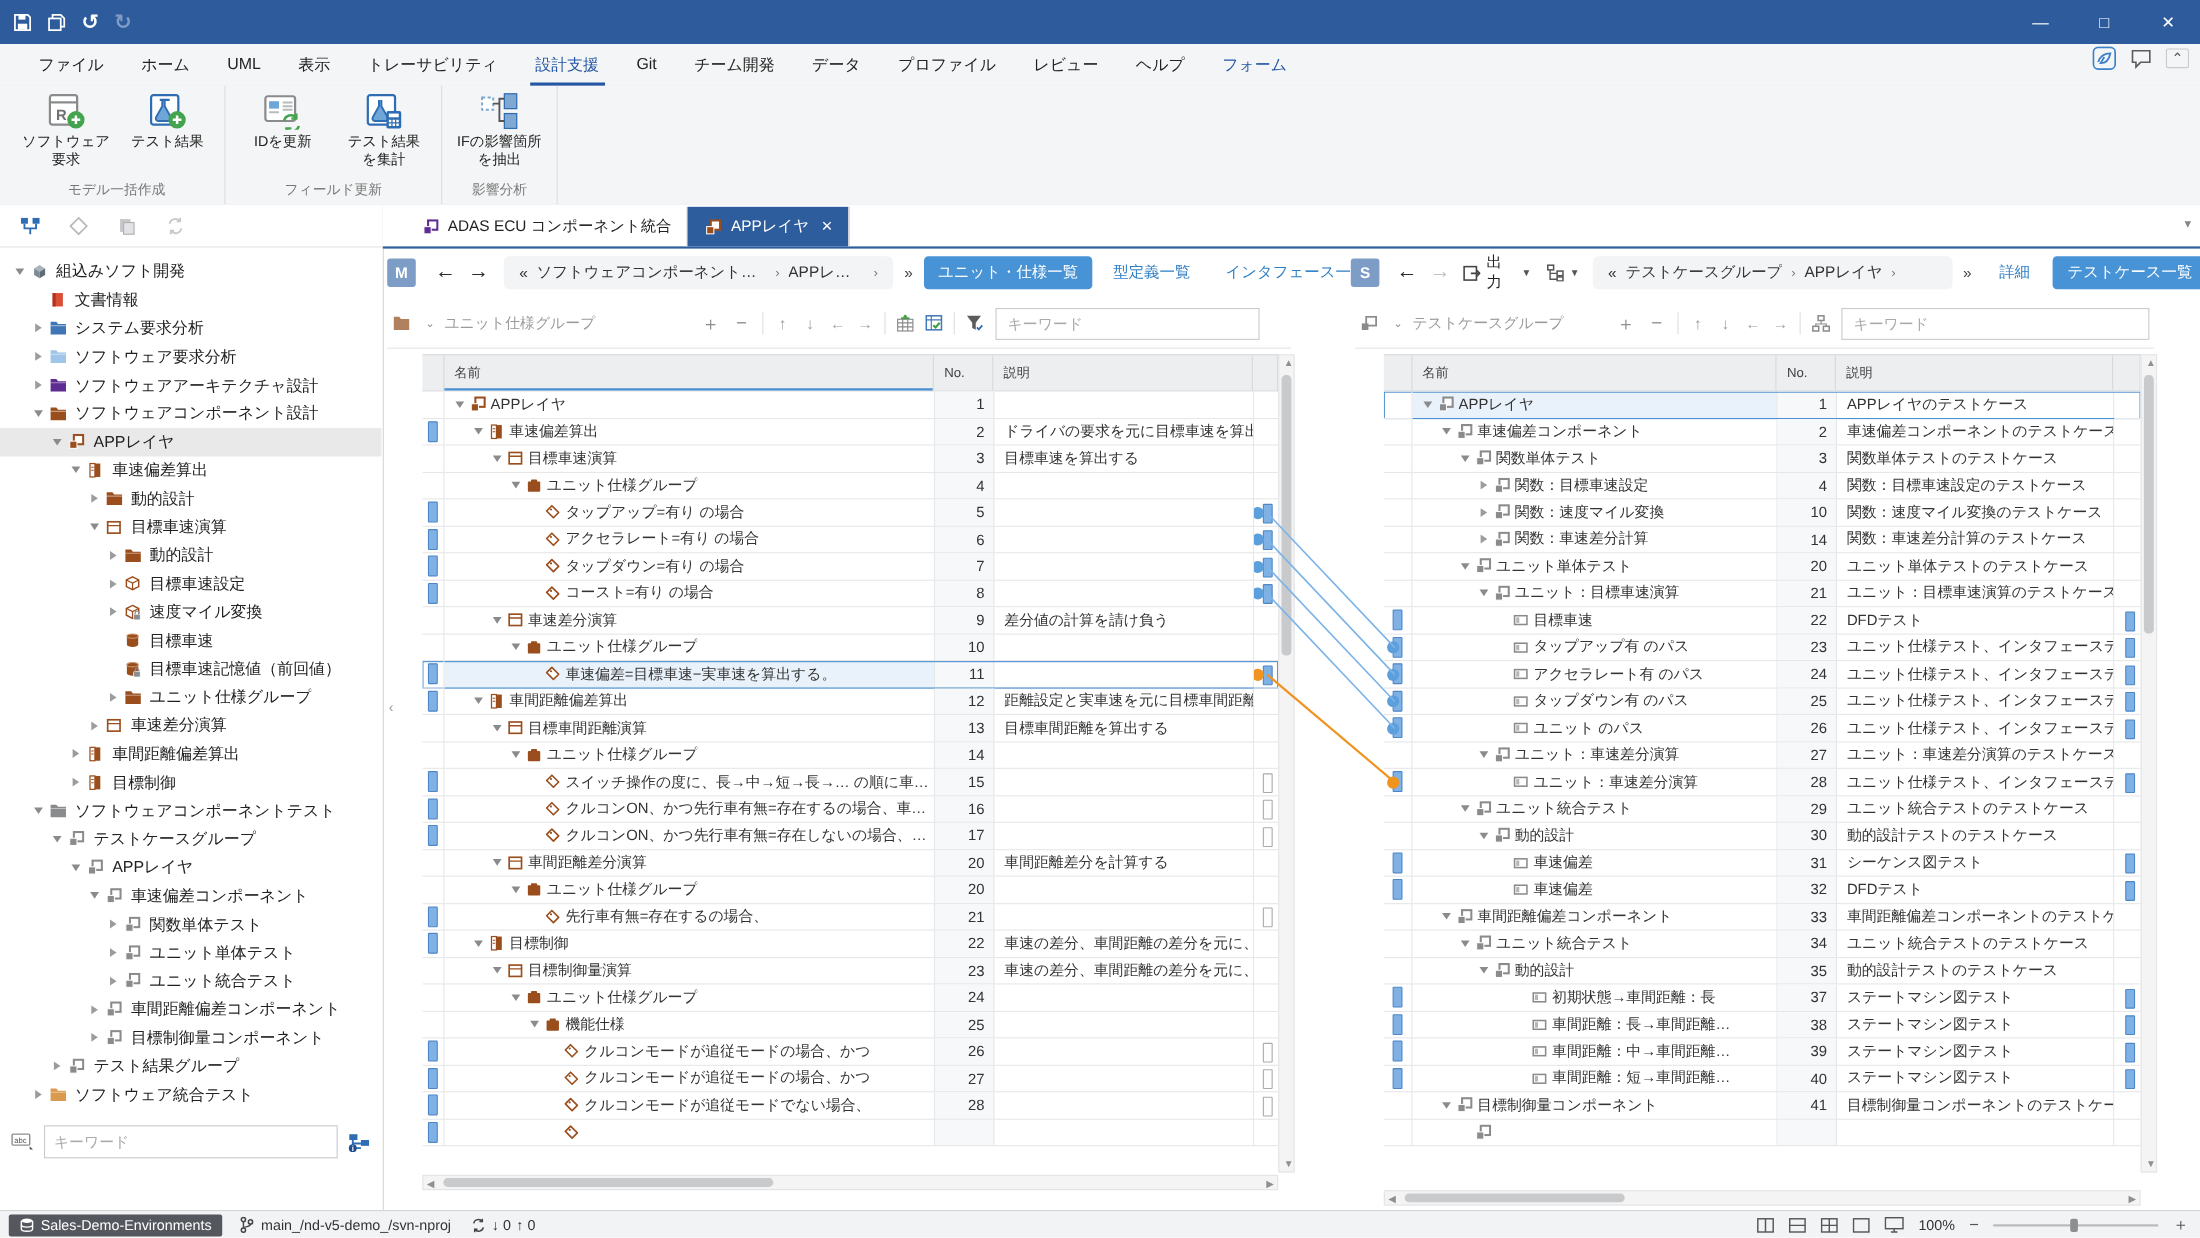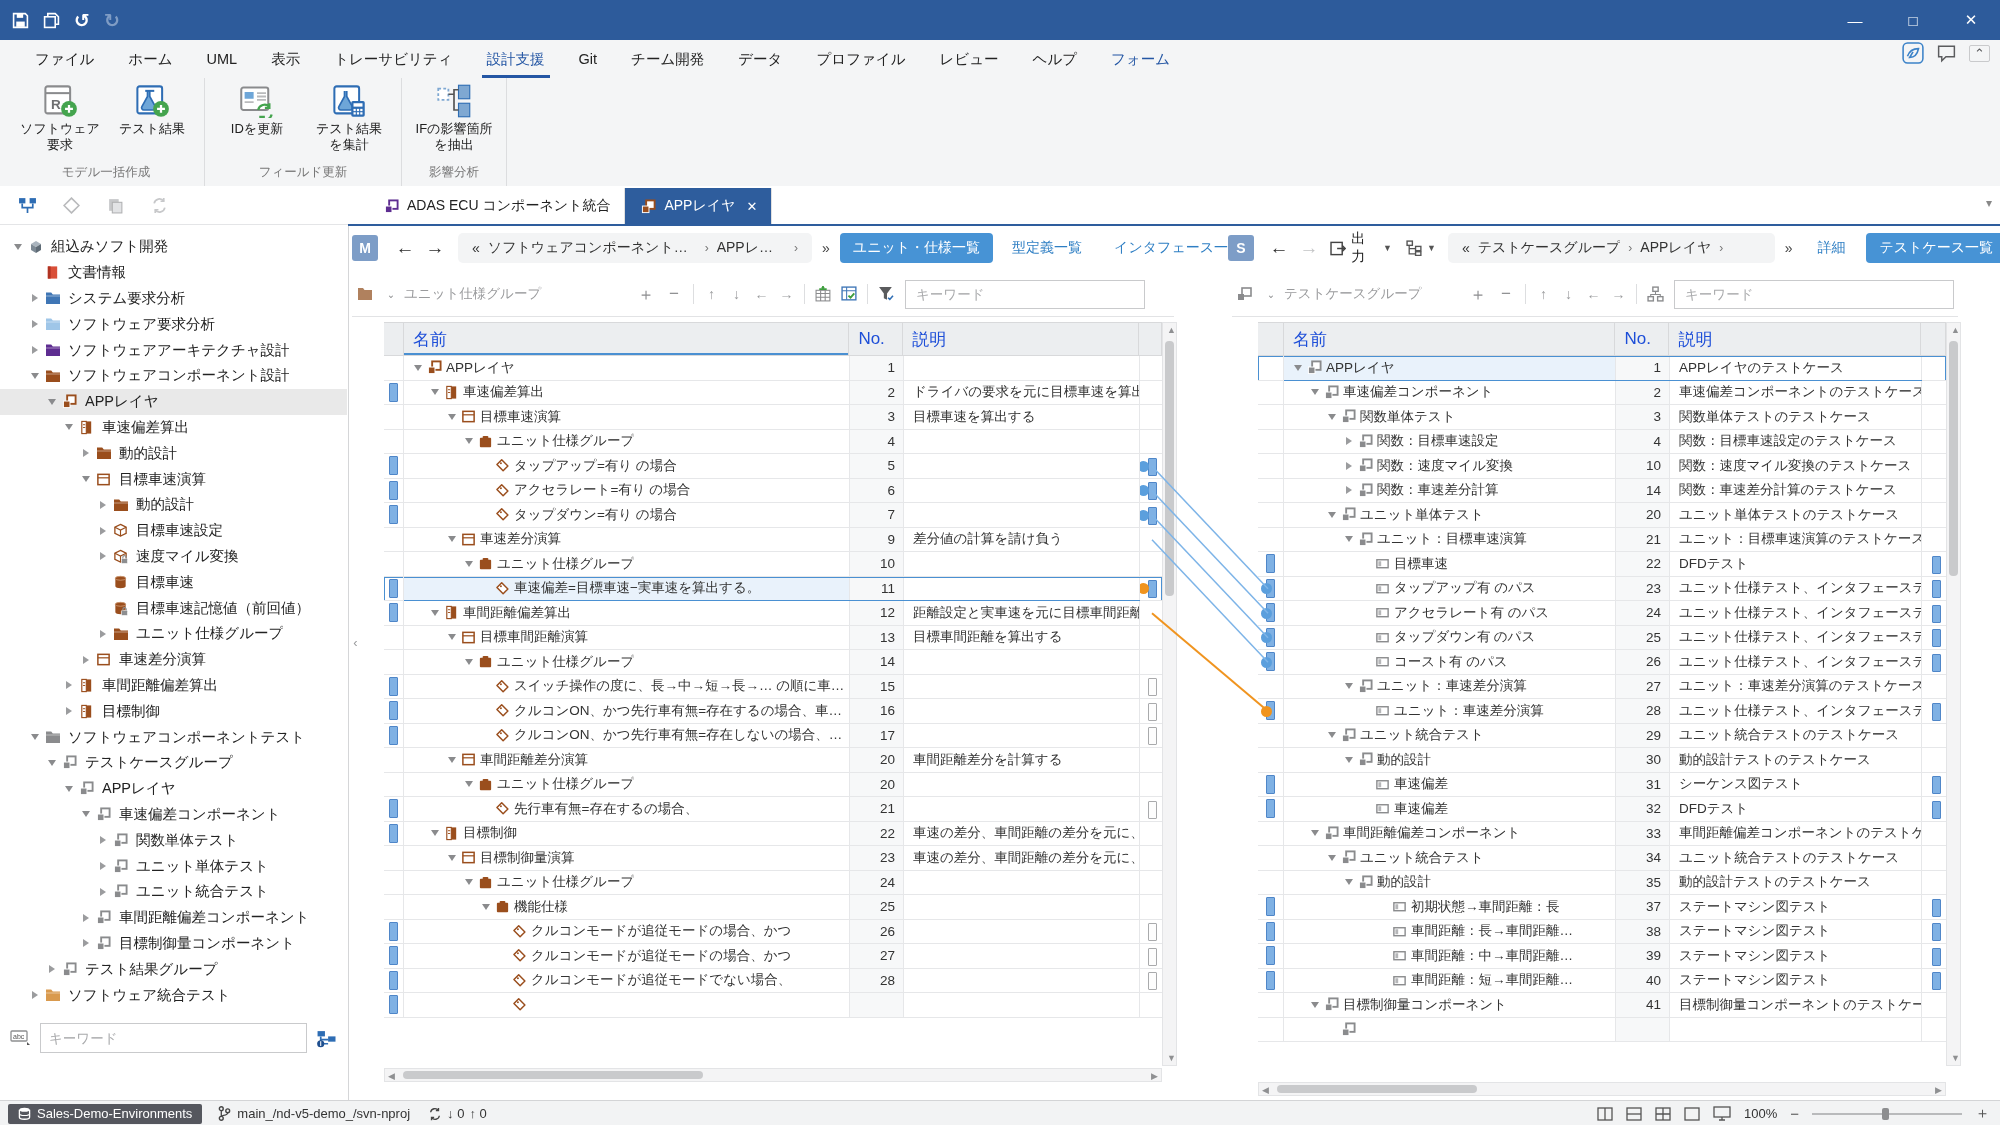--- a/index.html
+++ b/index.html
@@ -63,21 +63,21 @@
   .tico{width:26px;height:24px;display:flex;align-items:center;justify-content:center;flex:none;color:#8d8e90;}
   .tsep{width:1px;height:20px;background:#dddee0;margin:0 5px;flex:none;}
   .scopelab{font-size:13.5px;color:#9a9b9d;flex:none;}
   .pm{font-size:17px;color:#8d8e90;width:28px;text-align:center;flex:none;}
   .udlr{font-size:14px;color:#9b9c9e;width:25px;text-align:center;flex:none;}
   .kwbox{height:27px;border:1px solid #c9cacc;background:#fff;display:flex;align-items:center;padding:0 8px;font-size:13.5px;}
   .kwbox input{border:none;outline:none;flex:1;font-size:13.5px;color:#333;font-family:inherit;background:transparent;}
   .kwbox input::placeholder{color:#a9aaac;}
   
   .tablehead{height:34px;display:flex;background:#eceef0;border:1px solid #d8d9db;border-left:none;box-sizing:border-box;}
-  .tablehead .hcell{display:flex;align-items:center;padding-left:9px;font-size:17px;color:#1d4ed8;border-right:1px solid #d8d9db;box-sizing:border-box;position:relative;}
+  .tablehead .hcell{display:flex;align-items:center;padding-left:9px;font-size:12px;color:#404040;border-right:1px solid #d8d9db;box-sizing:border-box;position:relative;}
   #center-table-wrap,#right-table-wrap{overflow:hidden;background:#fff;}
   .trow{display:flex;height:24.5px;box-sizing:border-box;position:relative;}
   .cell{box-sizing:border-box;border-right:1px solid #e6e7e9;border-bottom:1px solid #e6e7e9;display:flex;align-items:center;overflow:hidden;}
   .gcell{justify-content:center;position:relative;}
   .ncell{padding-left:2px;}
   .nocell{justify-content:flex-end;padding-right:8px;font-size:13.5px;color:#333;background:#f7f8f9;}
   .dcell{padding-left:9px;font-size:13.5px;color:#333;white-space:nowrap;}
   .mcell{position:relative;border-right:none;}
   .rowlab{font-size:13.5px;color:#333;white-space:nowrap;margin-left:3px;}
   .arhold{width:15px;display:flex;justify-content:center;flex:none;}
@@ -1008,20 +1008,42 @@
         <span class="rowlab ellip">タップダウン=有り  の場合</span>
       </div>
       <div class="cell nocell" style="width: 54px;">7</div>
       <div class="cell dcell" style="width: 236px;"></div>
       <div class="cell mcell" style="width: 22px;">
         <span class="mbar"></span>
         <span class="dot blue" style="left: -2px;"></span>
       </div>
     </div>
     <div class="trow">
+      <div class="cell gcell" style="width: 20px;">
+        <span class="gbar"></span>
+      </div>
+      <div class="cell ncell" style="width: 446px;">
+        <span style="width: 72px; flex: 0 0 auto;"></span>
+        <span class="arhold"></span>
+        <span class="rowicon">
+          <svg width="15" height="15" viewBox="0 0 17 17">
+            <path d="M2.2 7.4 L7.6 2 L14.6 9 L9.2 14.4 Z" fill="#fff" stroke="#9a4e1d" stroke-width="1.7" stroke-linejoin="round"></path>
+            <circle cx="6.7" cy="5.9" r="1.1" fill="#9a4e1d"></circle>
+          </svg>
+        </span>
+        <span class="rowlab ellip">コースト=有り  の場合</span>
+      </div>
+      <div class="cell nocell" style="width: 54px;">8</div>
+      <div class="cell dcell" style="width: 236px;"></div>
+      <div class="cell mcell" style="width: 22px;">
+        <span class="mbar"></span>
+        <span class="dot blue" style="left: -2px;"></span>
+      </div>
+    </div>
+    <div class="trow">
       <div class="cell gcell" style="width: 20px;"></div>
       <div class="cell ncell" style="width: 446px;">
         <span style="width: 38px; flex: 0 0 auto;"></span>
         <span class="arhold">
           <span class="ar open"></span>
         </span>
         <span class="rowicon">
           <svg width="15" height="15" viewBox="0 0 16 16">
             <rect x="2" y="2.5" width="12" height="11" fill="#fff" stroke="#9a4e1d" stroke-width="1.6"></rect>
             <path d="M2 6.2h12" stroke="#9a4e1d" stroke-width="1.3"></path>
@@ -1674,21 +1696,21 @@
       </div>
       <div class="cell ncell" style="width: 332px;">
         <span style="width: 72px; flex: 0 0 auto;"></span>
         <span class="arhold"></span>
         <span class="rowicon">
           <svg width="15" height="15" viewBox="0 0 16 16">
             <rect x="2" y="4" width="12" height="8.5" fill="#fff" stroke="#8a8b8d" stroke-width="1.5"></rect>
             <rect x="3.6" y="5.6" width="3" height="5.3" fill="#b5b6b8"></rect>
           </svg>
         </span>
-        <span class="rowlab ellip">コースト有  のパス</span>
+        <span class="rowlab ellip">ユニット  のパス</span>
       </div>
       <div class="cell nocell" style="width: 54px;">26</div>
       <div class="cell dcell" style="width: 252px;">ユニット仕様テスト、インタフェーステスト</div>
       <div class="cell mcell" style="width: 24px;">
         <span class="mbar"></span>
       </div>
     </div>
     <div class="trow">
       <div class="cell gcell" style="width: 26px;"></div>
       <div class="cell ncell" style="width: 332px;">

